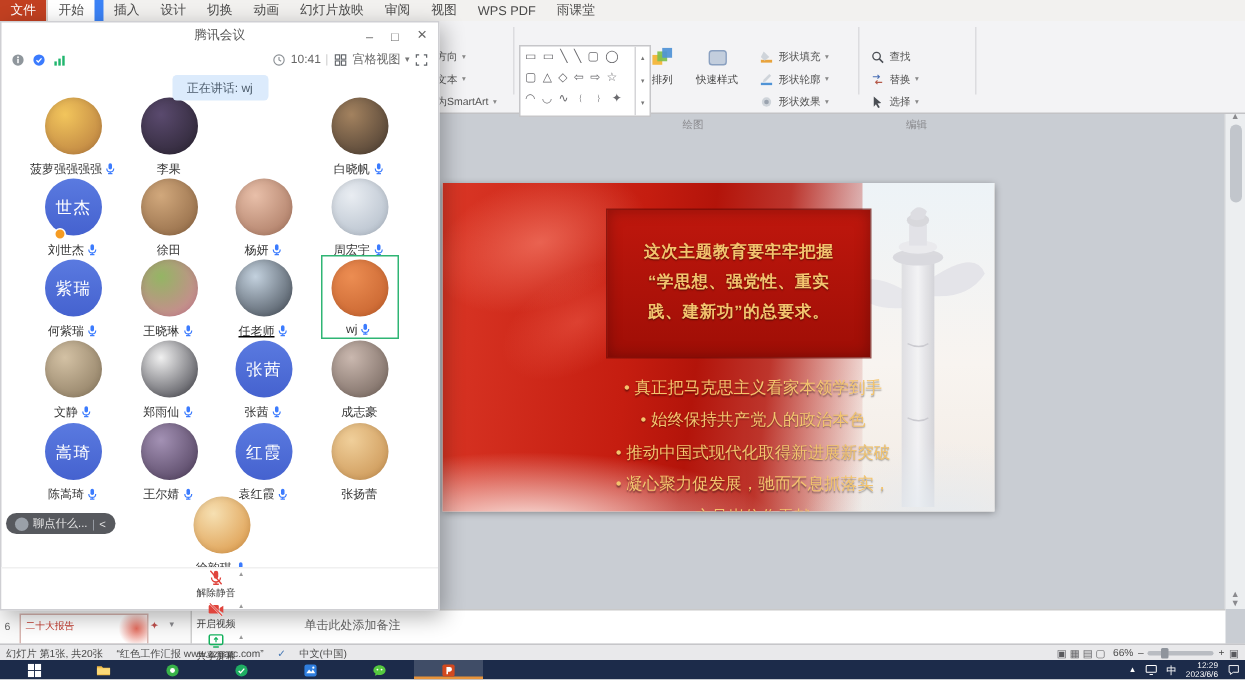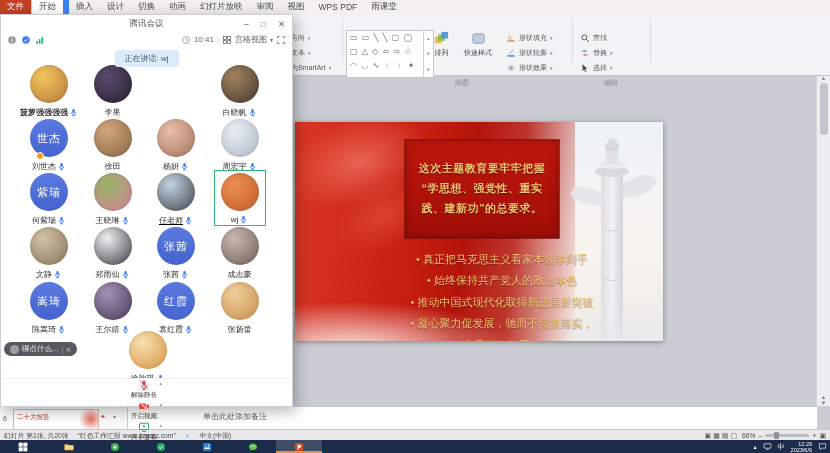--- a/index.html
+++ b/index.html
@@ -29,21 +29,21 @@
 
   
   .slide{position:absolute;left:295px;top:122px;width:368px;height:219px;background:#fbf7f3;box-shadow:0 1px 5px rgba(0,0,0,.4);overflow:hidden;}
   .sky{position:absolute;right:0;top:0;width:45%;height:100%;background:linear-gradient(180deg,#edf3f7 0%,#f8f4f0 55%,#f2ebe4 100%);}
   .sred{position:absolute;left:0;top:0;bottom:0;width:76%;background:linear-gradient(97deg,#da3726 0%,#c51d10 45%,#b3140a 60%,rgba(179,20,10,.85) 76%,rgba(179,20,10,0) 100%);}
   .swirl{position:absolute;border-radius:50%;}
   .s1{left:-15px;top:-8px;width:160px;height:95px;background:radial-gradient(ellipse,rgba(255,145,125,.55),rgba(255,145,125,0) 65%);transform:rotate(-18deg);}
   .s2{left:25px;top:55px;width:130px;height:75px;background:radial-gradient(ellipse,rgba(255,120,100,.35),rgba(255,120,100,0) 60%);transform:rotate(-30deg);}
   .fog{position:absolute;left:-15px;bottom:-10px;width:65%;height:50px;background:radial-gradient(ellipse at 30% 100%,rgba(255,248,244,.95),rgba(255,248,244,0) 70%);}
   .fogp{position:absolute;right:-10px;bottom:-8px;width:140px;height:55px;background:radial-gradient(ellipse at 70% 100%,rgba(228,234,240,.9),rgba(228,234,240,0) 70%);}
-  .tpanel{position:absolute;left:110px;top:18px;width:154px;height:98px;background:linear-gradient(180deg,#bf170d,#9f0e06);box-shadow:0 0 0 1px rgba(110,8,4,.7), inset 0 0 10px rgba(0,0,0,.28);display:flex;flex-direction:column;justify-content:center;text-align:center;color:#f3c46e;font-weight:bold;font-size:11px;line-height:1.8;letter-spacing:.5px;text-shadow:0 1px 1px rgba(0,0,0,.5);}
+  .tpanel{position:absolute;left:110px;top:18px;width:175px;height:98px;background:linear-gradient(180deg,#bf170d,#9f0e06);box-shadow:0 0 0 1px rgba(110,8,4,.7), inset 0 0 10px rgba(0,0,0,.28);display:flex;flex-direction:column;justify-content:center;text-align:center;color:#f3c46e;font-weight:bold;font-size:11px;line-height:1.8;letter-spacing:.5px;text-shadow:0 1px 1px rgba(0,0,0,.5);}
   .bullets{position:absolute;left:113px;top:127px;width:188px;font-size:11px;color:#f3c46e;line-height:1.95;text-shadow:0 1px 1px rgba(0,0,0,.4);text-align:center;}
   .pillar{position:absolute;right:2px;top:8px;width:100px;height:208px;opacity:.95;}
 
   
   .vscroll{position:absolute;right:0;top:75px;bottom:47px;width:13px;background:#eceef0;border-left:1px solid #d4d6d9;display:flex;flex-direction:column;align-items:center;font-size:6px;color:#8a8a8e;}
   .vthumb{width:8px;height:52px;background:#c2c6cc;border-radius:4px;margin-top:2px;}
   .vsp{flex:1;}
   .thumbs{position:absolute;left:0;top:406px;width:127px;height:23px;background:#fafafa;border-top:1px solid #cfcfcf;border-right:1px solid #cfcfcf;z-index:4;font-size:7px;color:#666;}
   .thumbbox{position:absolute;left:13px;top:2px;width:84px;height:19px;background:#fff;border:1px solid #d8b5b0;overflow:hidden;}
   .thumbbox .ttext{position:absolute;left:3px;top:3px;font-size:6.5px;color:#c0362a;white-space:nowrap;}
@@ -338,21 +338,21 @@
         <span style="font-size:6px;color:#777;">▾</span>
         <svg viewBox="0 0 16 16">
             <g fill="none" stroke="#5f6368" stroke-width="1.3">
               <path d="M2.5 5.5v-3h3M13.5 5.5v-3h-3M2.5 10.5v3h3M13.5 10.5v3h-3"></path>
             </g>
           </svg>
       </div>
     </div>
     <div class="toast">正在讲话: wj</div>
     <div class="pgrid" id="pgrid">
-        <div class="cell" style="left: 16px; top: 50px; font-weight: bold;">
+        <div class="cell" style="left: 16px; top: 50px;">
           <div class="ava" style="background: radial-gradient(circle at 35% 30%, rgb(242, 197, 92), rgb(181, 121, 61));"></div>
           <div class="pname">
             <span>菠萝强强强强</span>
             <svg class="micsvg" viewBox="0 0 16 16">
               <rect x="5.9" y="1.6" width="4.2" height="7.4" rx="2.1" fill="#3b7bfe"></rect>
               <path d="M3.9 7.6a4.1 4.1 0 0 0 8.2 0M8 11.6v2M5.4 13.8h5.2" stroke="#3b7bfe" stroke-width="1.4" fill="none"></path>
             </svg>
           </div>
         </div>
         <div class="cell" style="left: 79.5px; top: 50px;">

